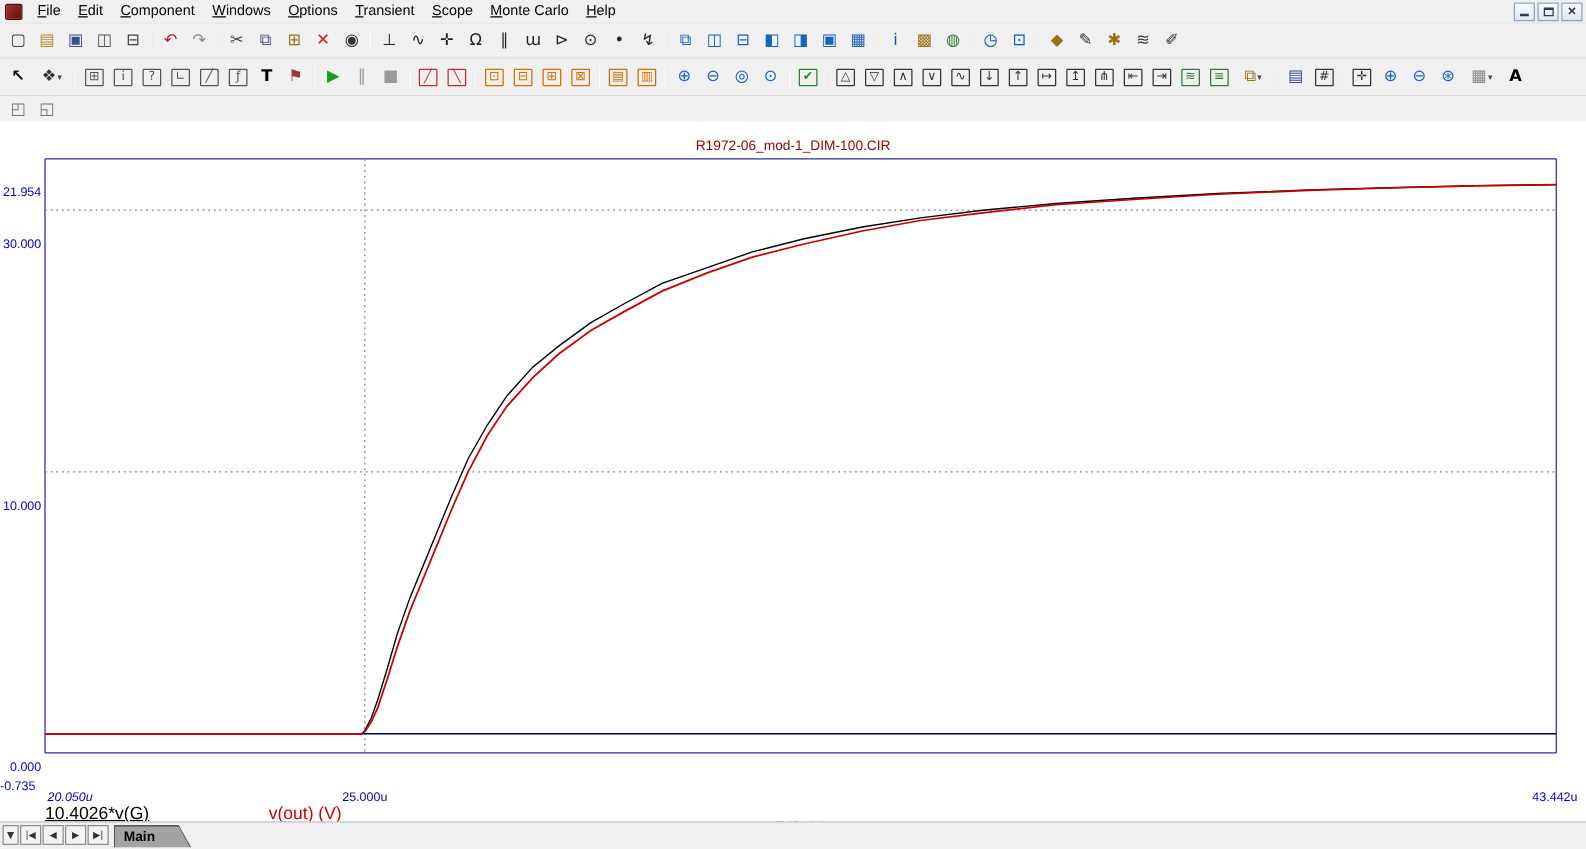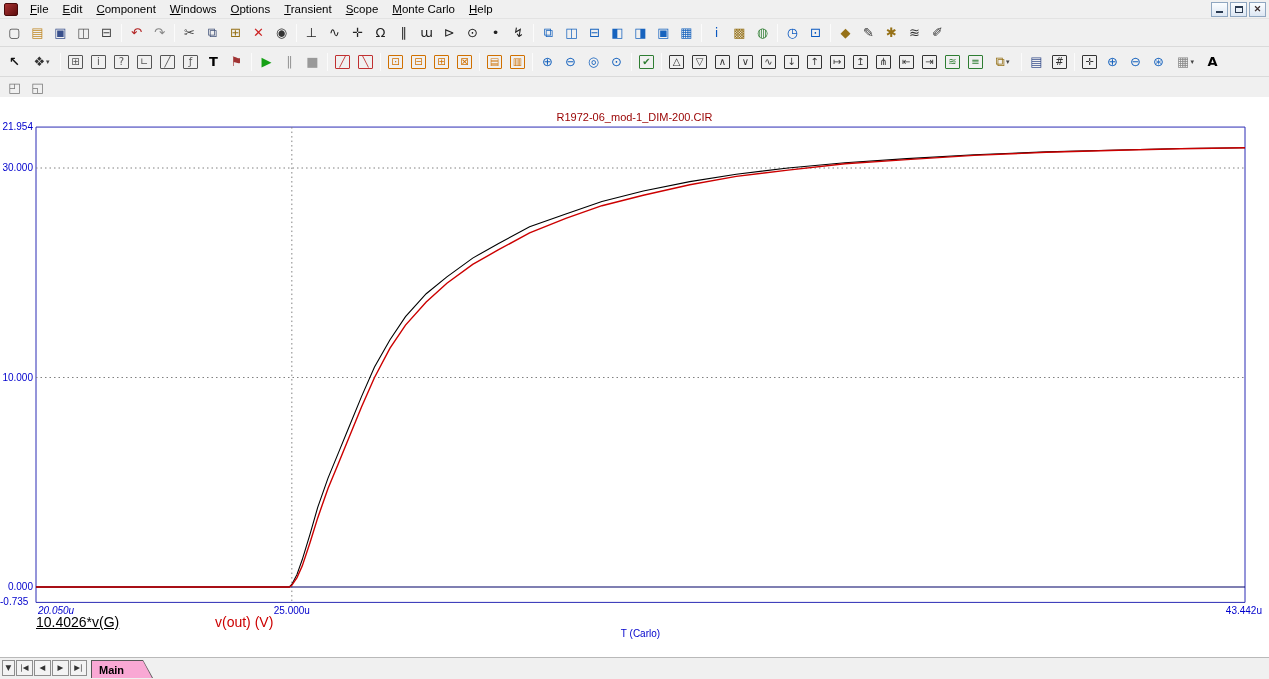--- a/index.html
+++ b/index.html
@@ -27,30 +27,30 @@
   .tb-btn.wide { width:31px; }
   .tb-btn .glyph { font-size:13px; line-height:1; font-family:"DejaVu Sans", sans-serif; }
   .glyph.box { font-size:10px; width:15px; height:14px; display:flex; align-items:center; justify-content:center; border:1px solid currentColor; border-radius:1px; }
   .dd { font-size:7px; margin-left:1px; color:#444; }
   .tb-sep { width:1px; height:18px; background:#c6c6c6; border-right:1px solid #fbfbfb; margin:0 3px; flex:0 0 auto; }
 
   
   .plot { position:relative; flex:0 0 auto; height:560px; background:#ffffff; overflow:hidden; }
   .plot-title { position:absolute; top:14px; left:0; right:0; text-align:center; font-size:11px; color:#990000; }
   #chart-svg { position:absolute; left:0; top:0; width:1269px; height:560px; }
-  #chart-labels { position:absolute; inset:0; }
+  #chart-labels { position:absolute; inset:0;margin-top:28px; }
   .plot-label { position:absolute; font-size:10px; color:#0000cc; white-space:nowrap; }
   .legend { font-size:14px; }
 
   
   .bottom-bar { height:22px; flex:0 0 auto; background:#f0f0f0; border-top:1px solid #b9b9b9; display:flex; align-items:flex-start; padding:2px 0 0 2px; }
   .nav-btn { width:17px; height:16px; font-size:7.5px; line-height:1; display:flex; align-items:center; justify-content:center; background:#f3f3f3; border:1px solid #8e8e8e; margin-right:1px; padding:0; color:#333; font-family:"DejaVu Sans", sans-serif; cursor:default; }
   .dd-btn { width:13px; }
   .tab-outer { position:relative; height:18px; width:62px; margin-left:3px; clip-path:polygon(0 0, calc(100% - 10px) 0, 100% 100%, 0 100%); background:#555; cursor:default; }
-  .tab-inner { position:absolute; left:1px; top:1px; right:1px; bottom:0; clip-path:polygon(0 0, calc(100% - 9px) 0, 100% 100%, 0 100%); background:#f9a8d4; display:flex; align-items:center; padding-left:7px; font-size:11px; font-weight:bold; color:#000; }
+  .tab-inner { position:absolute; left:1px; top:1px; right:1px; bottom:0; clip-path:polygon(0 0, calc(100% - 9px) 0, 100% 100%, 0 100%); background:#a3a3a3; display:flex; align-items:center; padding-left:7px; font-size:11px; font-weight:bold; color:#000; }
 </style>
 </head>
 <body>
 
 <div class="app">
 
   <div class="top-bar">
     <div class="app-icon"></div>
     <div class="menu-bar">
         <div class="menu-item"><u>F</u>ile</div>
@@ -367,21 +367,21 @@
   <div class="toolbar tb3" id="tb3">
       <button class="tb-btn">
         <span class="glyph" style="color: rgb(119, 119, 119);">◰</span>
       </button>
       <button class="tb-btn">
         <span class="glyph" style="color: rgb(119, 119, 119);">◱</span>
       </button>
     </div>
 
   <div class="plot">
-    <div class="plot-title">R1972-06_mod-1_DIM-200.CIR</div>
+    <div class="plot-title">R1972-06_mod-1_DIM-100.CIR</div>
     <svg id="chart-svg" viewBox="0 0 1269 560" preserveAspectRatio="none">
         <line x1="36" y1="30.063699999999983" x2="1245" y2="30.063699999999983" stroke="#2b2bb4" stroke-width="1"></line>
         <line x1="36" y1="30.063699999999983" x2="36" y2="505.39825" stroke="#2b2bb4" stroke-width="1"></line>
         <line x1="1245" y1="30.063699999999983" x2="1245" y2="505.39825" stroke="#2b2bb4" stroke-width="1"></line>
         <line x1="36" y1="505.39825" x2="1245" y2="505.39825" stroke="#2b2bb4" stroke-width="1"></line>
         <line x1="36" y1="71" x2="1245" y2="71" stroke="#808080" stroke-width="1" stroke-dasharray="1.5,3"></line>
         <line x1="36" y1="280.5" x2="1245" y2="280.5" stroke="#808080" stroke-width="1" stroke-dasharray="1.5,3"></line>
         <line x1="291.83746580027355" y1="30.063699999999983" x2="291.83746580027355" y2="505.39825" stroke="#808080" stroke-width="1" stroke-dasharray="1.5,3"></line>
         <line x1="36" y1="490" x2="1245" y2="490" stroke="#000066" stroke-width="1.2"></line>
         <polyline points="36.0,490.0 266.0,490.0 289.3,490.0 291.8,487.5 297.0,477.4 302.2,462.8 309.9,437.6 317.7,410.4 328.0,381.1 338.4,355.9 348.7,330.8 361.6,299.4 374.5,270.0 390.0,242.8 405.5,219.7 426.2,196.7 446.9,179.9 472.7,161.1 498.6,146.4 529.6,129.7 565.8,117.1 601.9,104.5 643.3,94.0 689.8,84.6 736.3,77.3 788.0,71.0 844.9,65.8 906.9,61.6 974.1,57.8 1046.4,54.9 1118.8,53.0 1180.8,51.5 1245.0,50.7" fill="none" stroke="#000000" stroke-width="1.1"></polyline>

